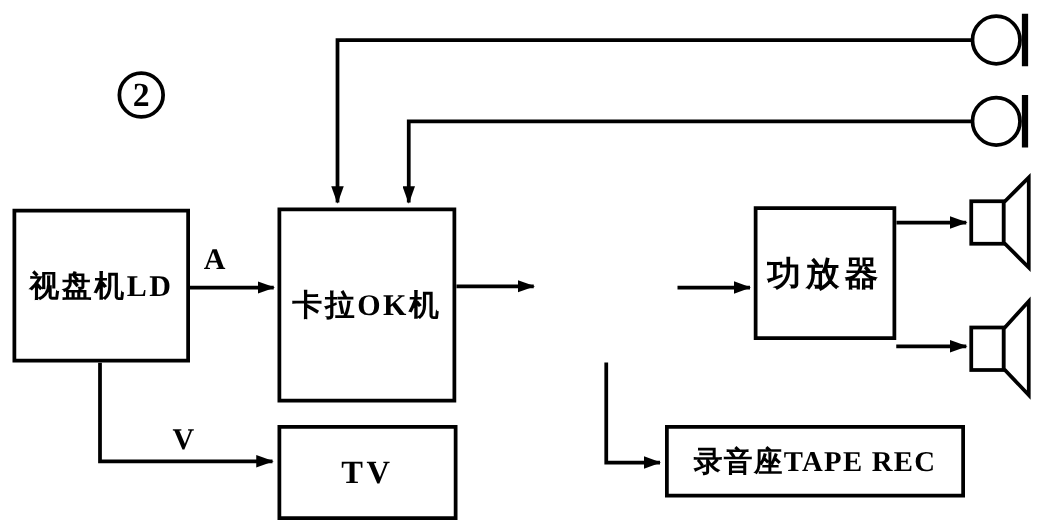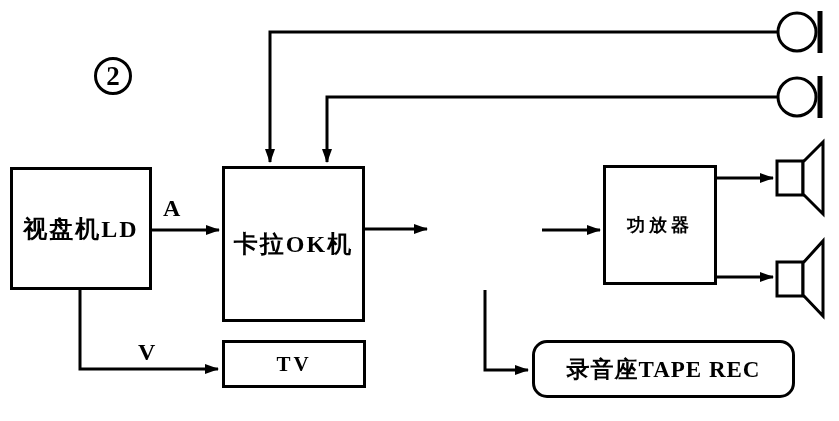--- a/index.html
+++ b/index.html
@@ -9,23 +9,23 @@
   }
   .stage svg{position:absolute;left:0;top:0;}
   .node{
     position:absolute;box-sizing:border-box;border:3px solid #000;background:#fff;
     display:flex;align-items:center;justify-content:center;
     font-weight:700;font-size:24px;letter-spacing:2px;white-space:nowrap;
   }
   .node-ld       {left:10px;  top:167px; width:142px; height:123px;}
   .node-karaoke  {left:222px; top:166px; width:143px; height:156px;}
   .node-limiter  {left:430px; top:165px; width:112px; height:125px; letter-spacing:5px; font-size:23px;}
-  .node-amp      {left:603px; top:165px; width:114px; height:120px; letter-spacing:4px; font-size:18px;}
-  .node-tv       {left:222px; top:340px; width:144px; height:48px; font-size:21px; letter-spacing:3px;}
-  .node-tape     {left:532px; top:340px; width:263px; height:58px; font-size:23px; letter-spacing:1px;border-radius:15px;}
+  .node-amp      {left:603px; top:165px; width:114px; height:107px; letter-spacing:4px; font-size:27px;}
+  .node-tv       {left:222px; top:340px; width:144px; height:76px; font-size:26px; letter-spacing:3px;}
+  .node-tape     {left:532px; top:340px; width:240px; height:58px; font-size:23px; letter-spacing:1px;}
   .fig-circle{
     position:absolute;left:94px;top:57px;width:38px;height:38px;border:3px solid #000;
     border-radius:50%;display:flex;align-items:center;justify-content:center;
     font-size:27px;font-weight:700;box-sizing:border-box;
   }
   .edge-label{
     position:absolute;font-size:24px;font-weight:700;
     font-family:"Liberation Serif","DejaVu Serif",serif;
   }
   .edge-label-a{left:163px;top:195px;}

